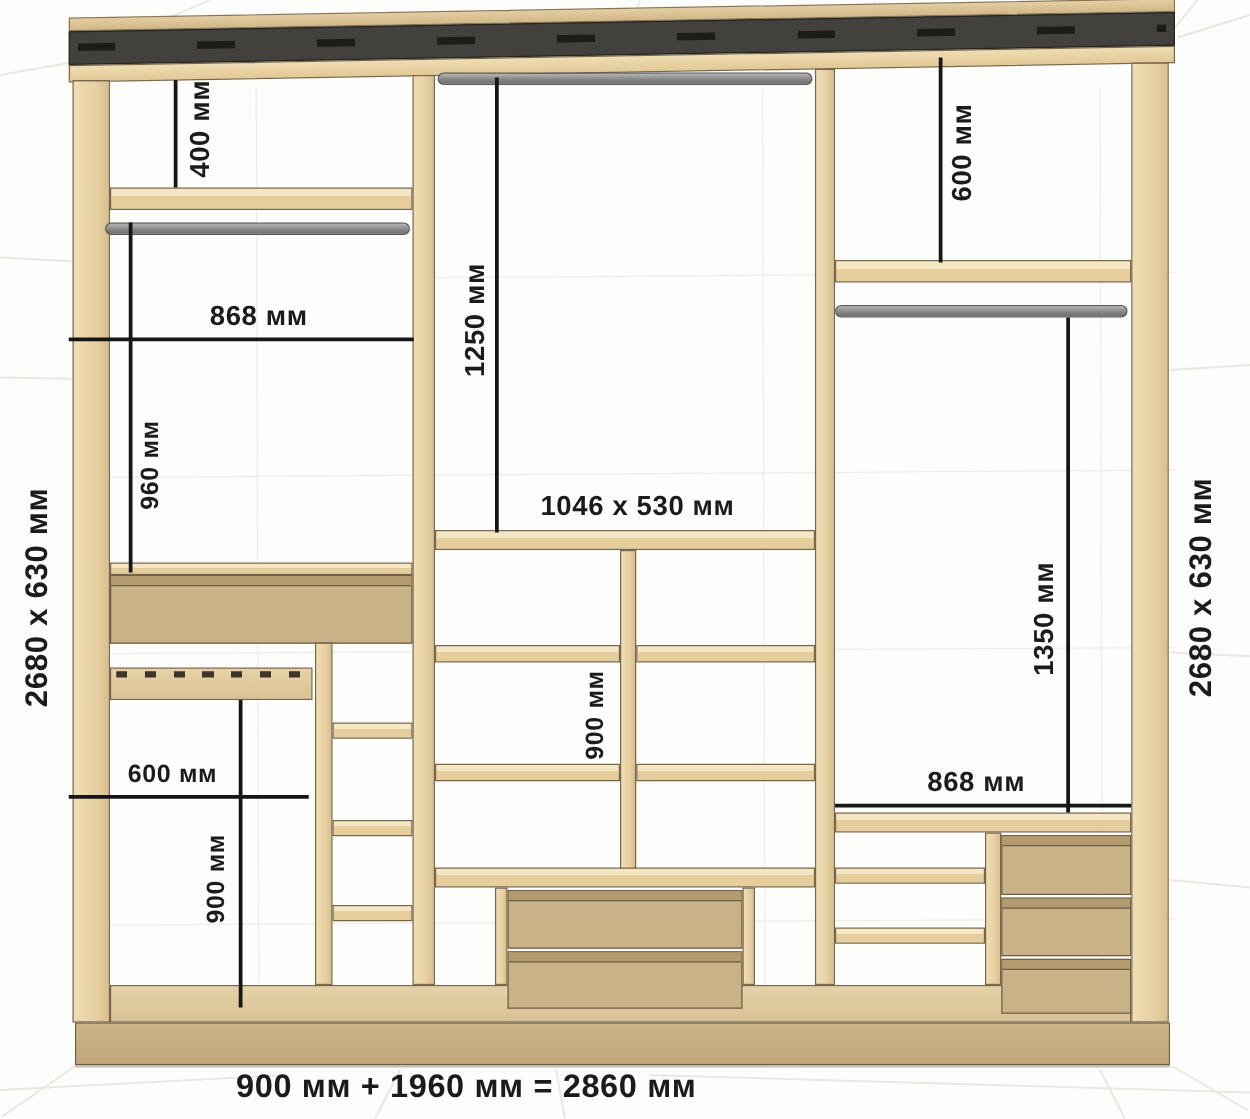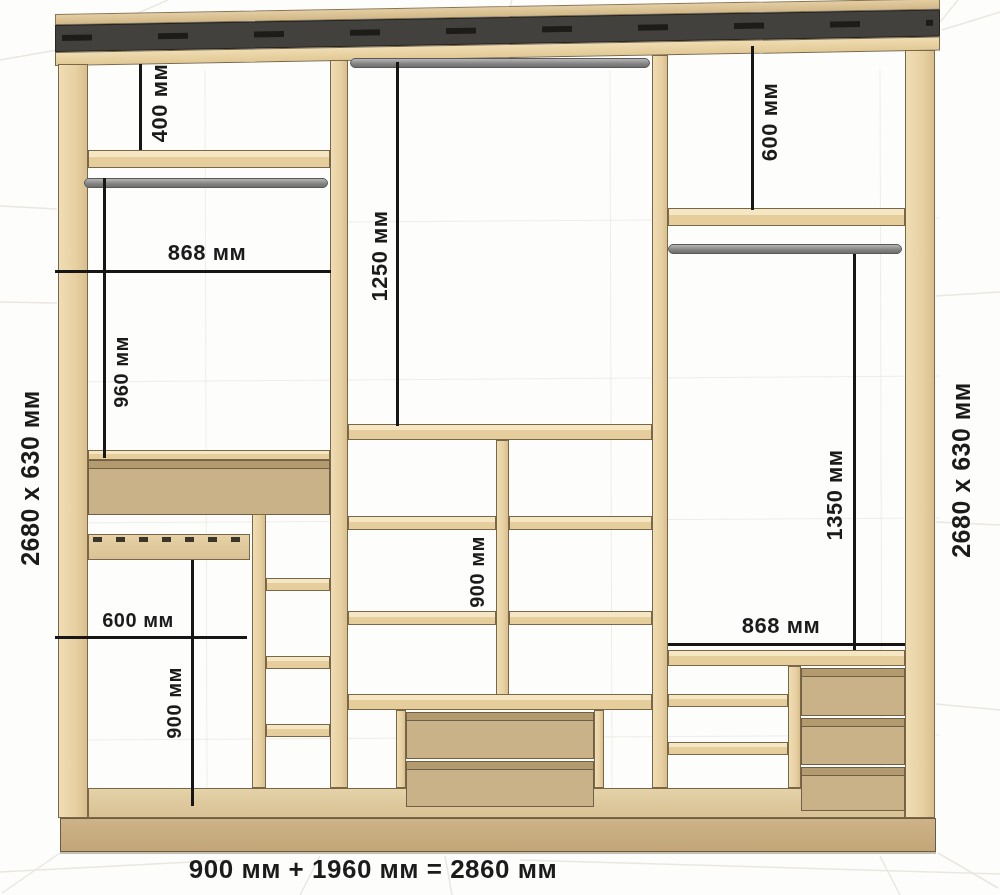--- a/index.html
+++ b/index.html
@@ -125,20 +125,21 @@
   <div class="abs shelf" style="left:348px;top:611px;width:148px;height:14px;"></div>
   <div class="abs shelf" style="left:509px;top:611px;width:143px;height:14px;"></div>
   <div class="abs shelf" style="left:348px;top:694px;width:304px;height:16px;"></div>
   <div class="abs vpanel" style="left:396px;top:710px;width:10px;height:78px;"></div>
   <div class="abs vpanel" style="left:594px;top:710px;width:10px;height:78px;"></div>
   <div class="abs drawer" style="left:406px;top:712px;width:188px;height:47px;"></div>
   <div class="abs drawer" style="left:406px;top:761px;width:188px;height:46px;"></div>
 
   <div class="abs dim" style="left:396px;top:62px;width:3px;height:364px;"></div>
   <div class="vlbl" style="left:380px;top:256px;">1250 мм</div>
+  <div class="hlbl" style="left:510px;top:405px;">1046 x 530 мм</div>
   <div class="vlbl" style="left:477px;top:572px;font-size:20px;">900 мм</div>
 
   <div class="abs shelf" style="left:668px;top:208px;width:237px;height:18px;"></div>
   <div class="abs rod" style="left:668px;top:244px;width:234px;height:10px;"></div>
   <div class="abs shelf" style="left:668px;top:650px;width:237px;height:16px;"></div>
   <div class="abs vpanel" style="left:788px;top:666px;width:13px;height:122px;"></div>
   <div class="abs shelf" style="left:668px;top:694px;width:120px;height:13px;"></div>
   <div class="abs shelf" style="left:668px;top:742px;width:120px;height:13px;"></div>
   <div class="abs drawer" style="left:801px;top:668px;width:104px;height:48px;"></div>
   <div class="abs drawer" style="left:801px;top:718px;width:104px;height:47px;"></div>

